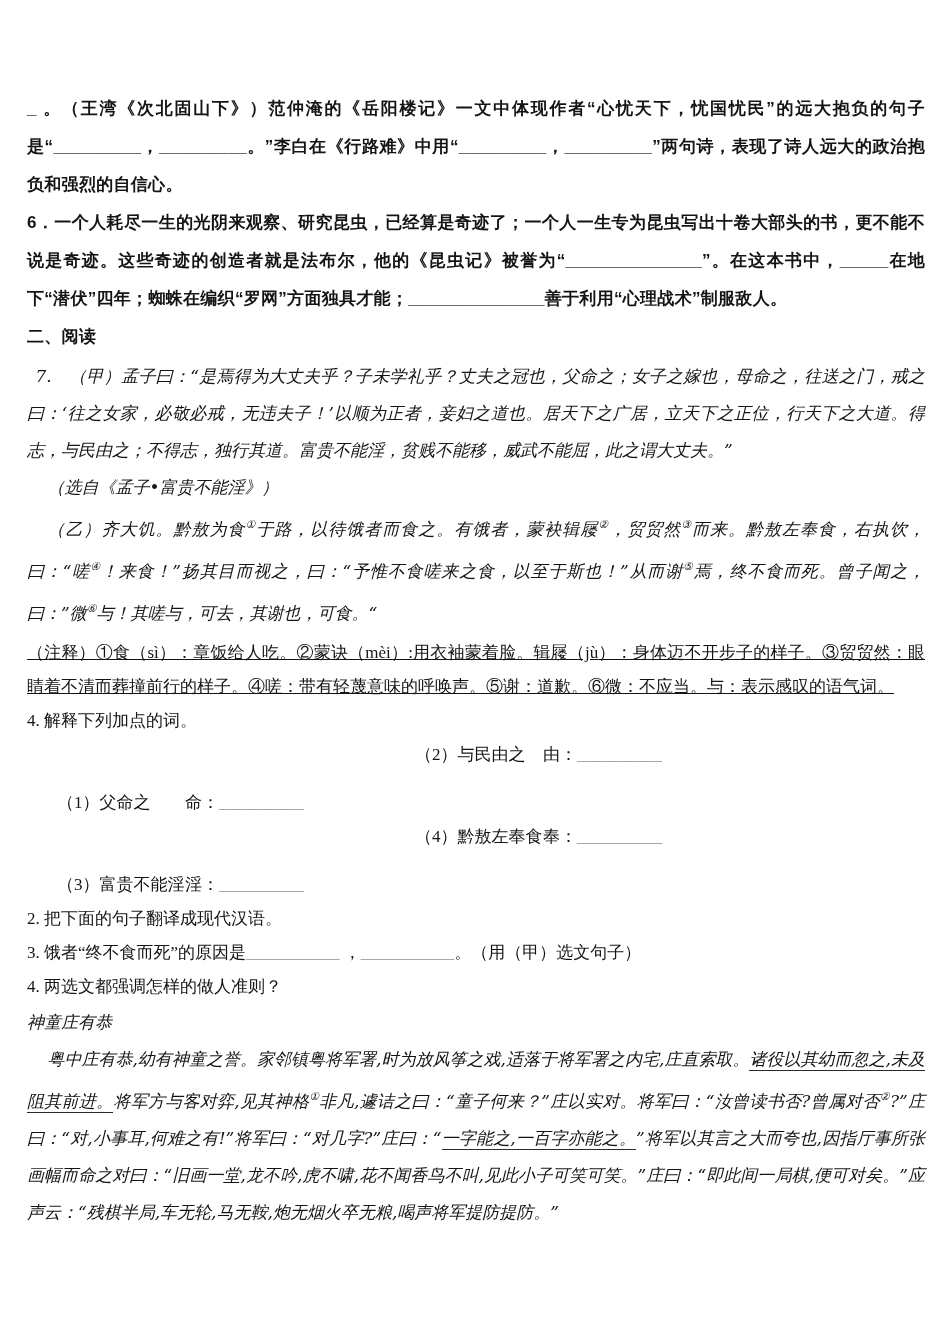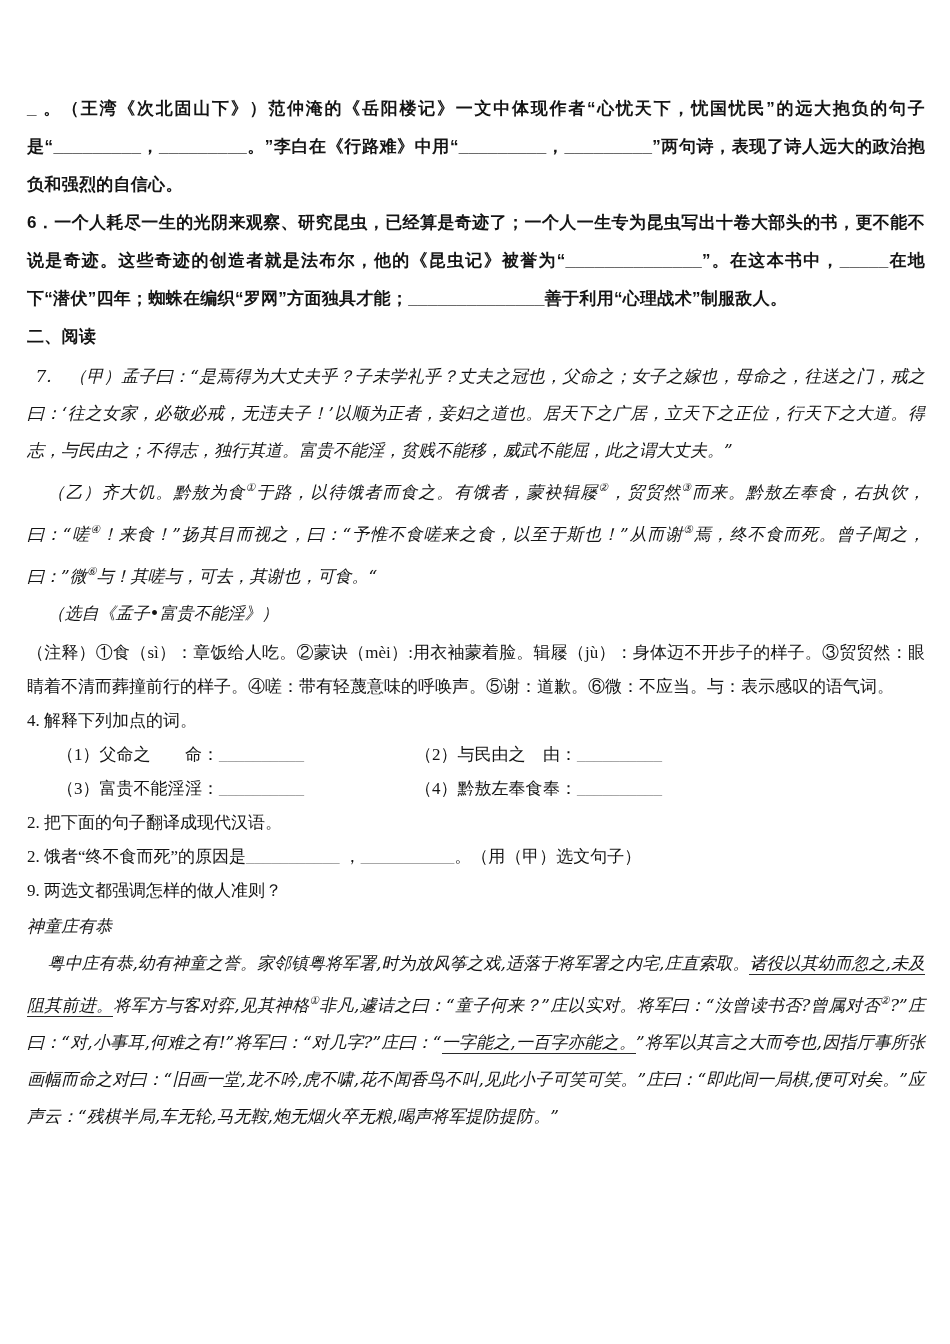--- a/index.html
+++ b/index.html
@@ -36,61 +36,61 @@
     font-style:italic;
     font-size:17px;
     line-height:37px;
   }
   .ind-small{text-indent:.5em;}
   .ind{text-indent:1.2em;}
   .sup{font-size:11px;vertical-align:7px;font-style:inherit;}
   .ul-seg{border-bottom:1px solid #2a2a2a;padding-bottom:1px;}
   .blank-gray{color:#9a9a9a;letter-spacing:0;}
   .row{padding-left:30px;line-height:34px;}
-  .cell{display:inline-block;width:358px;vertical-align:top;}
+  .cell{display:inline-block;width:358px;vertical-align:top;margin-top:48px;}
   .cell2{display:inline-block;vertical-align:top;}
   .phrase{display:inline-block;min-width:128px;font-style:normal;}
   .gap-top-sm{margin-top:2px;}
-  .gap-top{margin-top:4px;}
+  .gap-top{margin-top:4px;text-decoration:underline;}
 </style>
 </head>
 <body>
 
 <div class="page">
 
   <p class="hei">_ 。（王湾《次北固山下》）范仲淹的《岳阳楼记》一文中体现作者“心忧天下，忧国忧民”的远大抱负的句子 是“_________，_________。”李白在《行路难》中用“_________，_________”两句诗，表现了诗人远大的政治抱负和强烈的自信心。</p>
 
   <p class="hei">6．一个人耗尽一生的光阴来观察、研究昆虫，已经算是奇迹了；一个人一生专为昆虫写出十卷大部头的书，更不能不说是奇迹。这些奇迹的创造者就是法布尔，他的《昆虫记》被誉为“______________”。在这本书中，_____在地下“潜伏”四年；蜘蛛在编织“罗网”方面独具才能；______________善于利用“心理战术”制服敌人。</p>
 
   <p class="hei">二、阅读</p>
 
   <p class="kai ind-small gap-top-sm">7.　（甲）孟子曰：“是焉得为大丈夫乎？子未学礼乎？丈夫之冠也，父命之；女子之嫁也，母命之，往送之门，戒之曰：‘往之女家，必敬必戒，无违夫子！’以顺为正者，妾妇之道也。居天下之广居，立天下之正位，行天下之大道。得志，与民由之；不得志，独行其道。富贵不能淫，贫贱不能移，威武不能屈，此之谓大丈夫。”</p>
 
+  <p class="kai ind">（选自《孟子•富贵不能淫》）</p>
+
   <p class="kai ind"><span>（乙）齐大饥。黔敖为食</span><span class="sup">①</span><span>于路，以待饿者而食之。有饿者，蒙袂辑屦</span><span class="sup">②</span><span>，贸贸然</span><span class="sup">③</span><span>而来。黔敖左奉食，右执饮，曰：“嗟</span><span class="sup">④</span><span>！来食！”扬其目而视之，曰：“予惟不食嗟来之食，以至于斯也！”从而谢</span><span class="sup">⑤</span><span>焉，终不食而死。曾子闻之，曰：”微</span><span class="sup">⑥</span><span>与！其嗟与，可去，其谢也，可食。“</span></p>
-
-  <p class="kai ind">（选自《孟子•富贵不能淫》）</p>
 
 
   <p class="song gap-top">（注释）①食（sì）：章饭给人吃。②蒙诀（mèi）:用衣袖蒙着脸。辑屦（jù）：身体迈不开步子的样子。③贸贸然：眼睛着不清而葬撞前行的样子。④嗟：带有轻蔑意味的呼唤声。⑤谢：道歉。⑥微：不应当。与：表示感叹的语气词。</p>
 
   <p class="song">4. 解释下列加点的词。</p>
 
   <p class="song row">
     <span class="cell"><span class="phrase">（1）父命之</span><span>命：</span><span class="blank-gray">__________</span></span><span class="cell2"><span class="phrase">（2）与民由之</span><span>由：</span><span class="blank-gray">__________</span></span>
   </p>
 
   <p class="song row">
     <span class="cell"><span class="phrase">（3）富贵不能淫</span><span>淫：</span><span class="blank-gray">__________</span></span><span class="cell2"><span class="phrase">（4）黔敖左奉食</span><span>奉：</span><span class="blank-gray">__________</span></span>
   </p>
 
 
   <p class="song">2. 把下面的句子翻译成现代汉语。</p>
 
-  <p class="song"><span>2. 饿者“终不食而死”的原因是</span><span class="blank-gray">___________</span><span> ，</span><span class="blank-gray">___________</span><span>。（用（甲）选文句子）</span></p>
+  <p class="song"><span>3. 饿者“终不食而死”的原因是</span><span class="blank-gray">___________</span><span> ，</span><span class="blank-gray">___________</span><span>。（用（甲）选文句子）</span></p>
 
-  <p class="song">9. 两选文都强调怎样的做人准则？</p>
+  <p class="song">4. 两选文都强调怎样的做人准则？</p>
 
 
   <p class="kai">神童庄有恭</p>
 
   <p class="kai ind"><span>粤中庄有恭,幼有神童之誉。家邻镇粤将军署,时为放风筝之戏,适落于将军署之内宅,庄直索取。</span><span class="ul-seg">诸役以其幼而忽之,未及阻其前进。</span><span>将军方与客对弈,见其神格</span><span class="sup">①</span><span>非凡,遽诘之曰：“童子何来？”庄以实对。将军曰：“汝曾读书否?曾属对否</span><span class="sup">②</span><span>?”庄曰：“对,小事耳,何难之有!”将军曰：“对几字?”庄曰：“</span><span class="ul-seg">一字能之,一百字亦能之。</span><span>”将军以其言之大而夸也,因指厅事所张画幅而命之对曰：“旧画一堂,龙不吟,虎不啸,花不闻香鸟不叫,见此小子可笑可笑。”庄曰：“即此间一局棋,便可对矣。”应声云：“残棋半局,车无轮,马无鞍,炮无烟火卒无粮,喝声将军提防提防。”</span></p>
 
 </div>
 
 </body></html>

